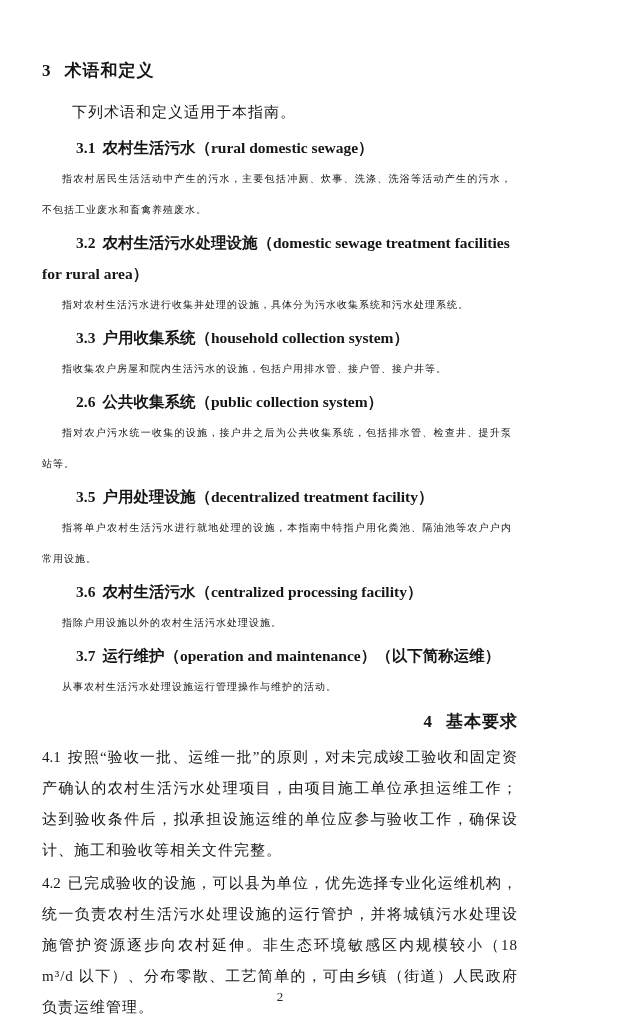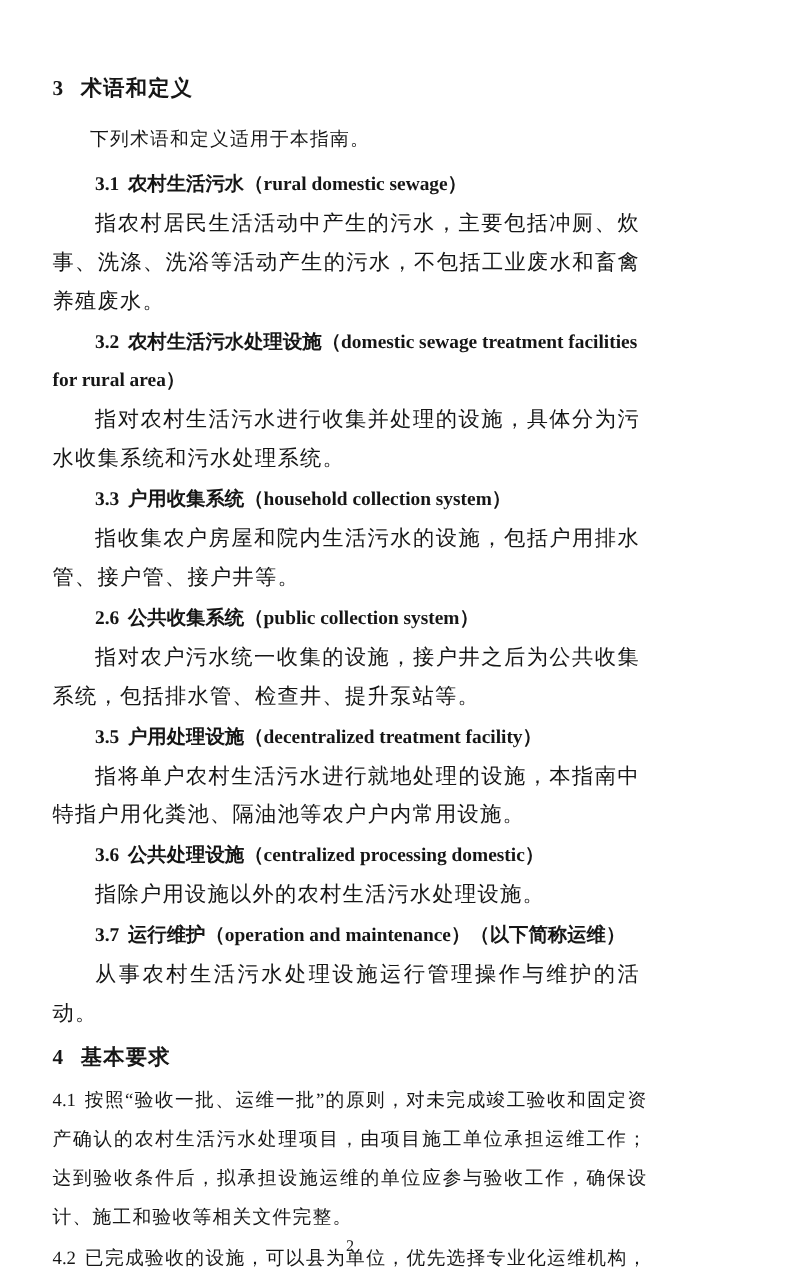--- a/index.html
+++ b/index.html
@@ -28,26 +28,26 @@
     text-indent: 2em; letter-spacing: 1px;
     margin: 0 0 4px 0;
   }
   h2.term-heading {
     font-size: 15.5px; font-weight: bold;
     line-height: 31px;
     margin: 2px 0 0 0;
   }
   h2.term-heading .num { margin-right: 7px; margin-left: 34px; }
   .body-para {
-    font-size: 17px; line-height: 31px;
+    font-size: 10px; line-height: 31px;
     text-indent: 2em; text-align: justify;
     letter-spacing: 1px;
     margin: 0 6px 2px 0;
   }
-  h1.chapter-heading.ch4 { margin: 6px 0 6px 0; }
+  h1.chapter-heading.ch4 { margin: 6px 0 6px 12px; text-align: right; }
   .num-para {
     font-size: 15px; line-height: 31px;
     text-align: justify; letter-spacing: 1px;
     margin: 0 0 2px 0;
   }
   .num-para .pnum { margin-right: 7px; letter-spacing: 0; margin-top: 40px; }
   .page-number {
     position: absolute;
     left: 0; bottom: 20px; width: 100%;
     text-align: center;
@@ -82,21 +82,21 @@
     <h2 class="term-heading"><span class="num">2.6</span><span>公共收集系统（public collection system）</span></h2>
     <p class="body-para">指对农户污水统一收集的设施，接户井之后为公共收集系统，包括排水管、检查井、提升泵站等。</p>
   </section>
 
   <section>
     <h2 class="term-heading"><span class="num">3.5</span><span>户用处理设施（decentralized treatment facility）</span></h2>
     <p class="body-para">指将单户农村生活污水进行就地处理的设施，本指南中特指户用化粪池、隔油池等农户户内常用设施。</p>
   </section>
 
   <section>
-    <h2 class="term-heading"><span class="num">3.6</span><span>公共处理设施（centralized processing domestic）</span></h2>
+    <h2 class="term-heading"><span class="num">3.6</span><span>农村生活污水（centralized processing facility）</span></h2>
     <p class="body-para">指除户用设施以外的农村生活污水处理设施。</p>
   </section>
 
   <section>
     <h2 class="term-heading"><span class="num">3.7</span><span>运行维护（operation and maintenance）（以下简称运维）</span></h2>
     <p class="body-para">从事农村生活污水处理设施运行管理操作与维护的活动。</p>
   </section>
 
   <h1 class="chapter-heading ch4"><span class="num">4</span><span>基本要求</span></h1>
 

